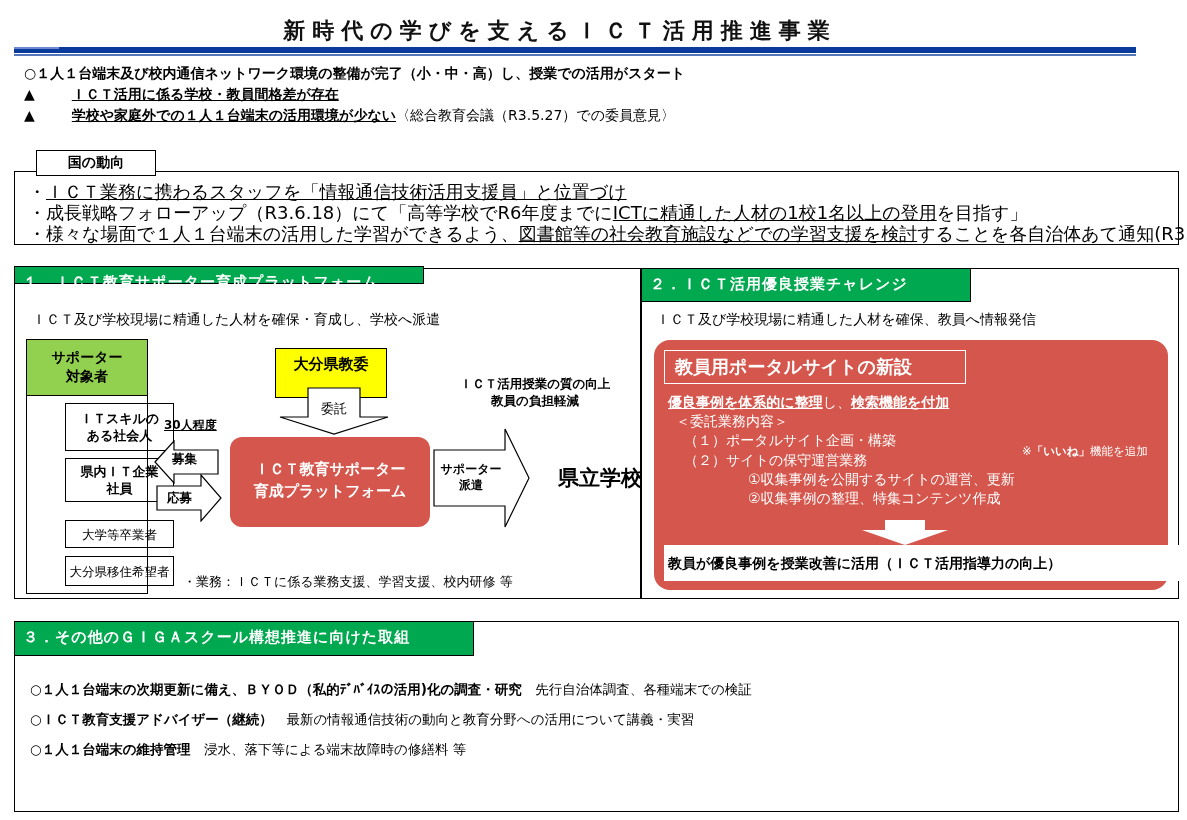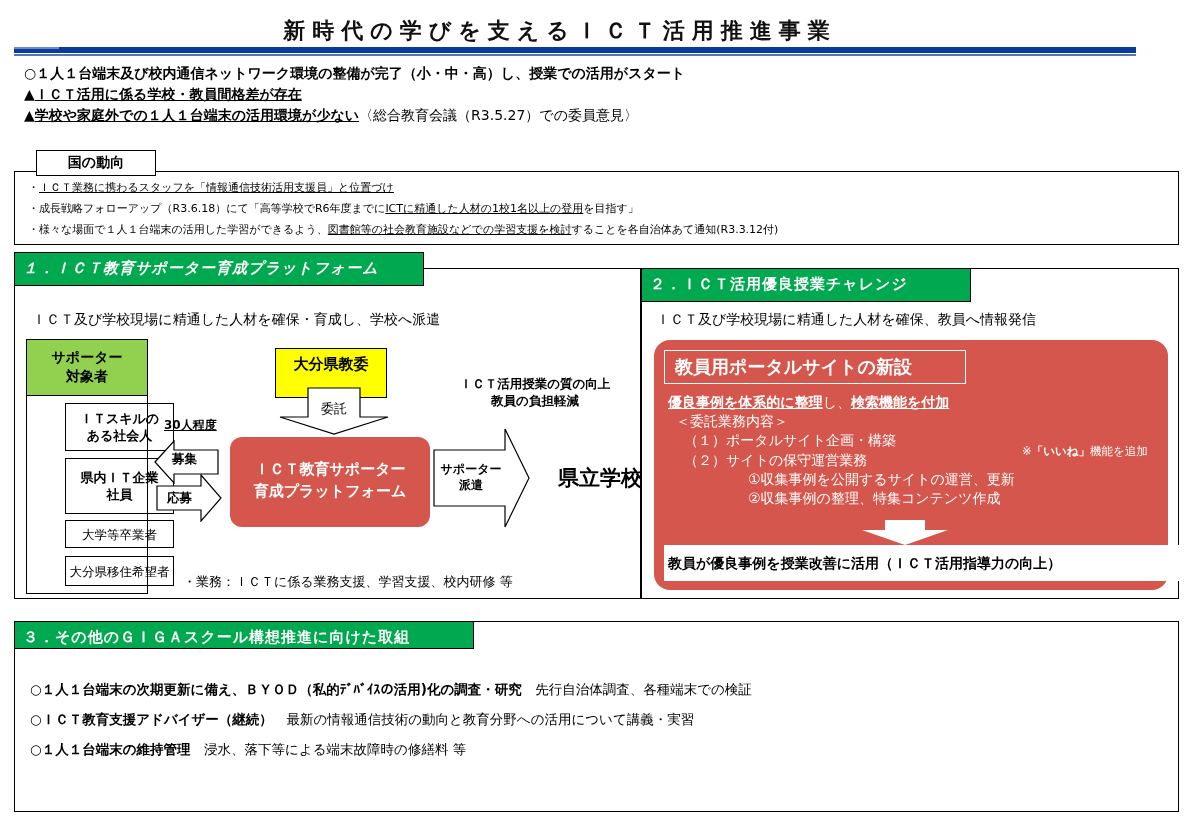--- a/index.html
+++ b/index.html
@@ -6,26 +6,26 @@
   html, body { width: 1187px; height: 820px; background: #ffffff; overflow: hidden; }
   body { position: relative; font-family: "DejaVu Sans", "Liberation Sans", sans-serif; color: #000; }
   .abs { position: absolute; }
 
   .title { left: 0; top: 16px; width: 1120px; text-align: center; font-size: 22px; font-weight: bold; letter-spacing: 7px; color: #111; }
   .title-bar { left: 14px; top: 47px; width: 1122px; height: 6px; background: #0a3a9c; }
   .title-bar2 { left: 14px; top: 54px; width: 1122px; height: 2px; background: #0a3a9c; opacity: 0.7; }
   .title-bar-hl { left: 14px; top: 47px; width: 45px; height: 2px; background: #6d8ad0; }
 
   .intro-line { left: 24px; font-size: 14px; font-weight: bold; white-space: nowrap; }
-  .intro-line .u { text-decoration: underline; }
+  .intro-line .u { text-decoration: underline; margin-left: 37px; }
   .intro-line .n { font-weight: normal; }
 
   .nat-box { left: 14px; top: 171px; width: 1165px; height: 74px; border: 1.5px solid #000; }
   .nat-label { left: 36px; top: 150px; width: 120px; height: 26px; border: 1.5px solid #000; background: #fff; font-size: 14px; font-weight: bold; text-align: center; line-height: 23px; }
-  .nat-line { left: 28px; font-size: 11px; white-space: nowrap; }
+  .nat-line { left: 28px; font-size: 18px; white-space: nowrap; }
   .u { text-decoration: underline; }
 
   .sec { border: 1.5px solid #000; }
   .sec-head { background: #00a84f; color: #fff; font-weight: bold; font-size: 15px; padding-left: 8px; letter-spacing: 1px; border: 1.5px solid #000; white-space: nowrap; line-height: 30px; }
   .sub { font-size: 14px; white-space: nowrap; }
 
   .sup-col { left: 26px; top: 339px; width: 122px; height: 255px; border: 1.5px solid #000; }
   .sup-head { left: 27px; top: 340px; width: 120px; height: 56px; background: #92d050; border-bottom: 1.5px solid #000; font-size: 14px; font-weight: bold; text-align: center; line-height: 19px; padding-top: 8px; }
   .sup-item { left: 33px; width: 109px; border: 1px solid #000; font-size: 12.5px; text-align: center; display: flex; align-items: center; justify-content: center; line-height: 17px; margin-left: 32px; }
   .sup-item.b { font-weight: bold; font-size: 13px; }
@@ -65,35 +65,35 @@
   <span>・</span><span class="u">ＩＣＴ業務に携わるスタッフを「情報通信技術活用支援員」と位置づけ</span><span></span>
 </div>
 <div class="abs nat-line" style="top:201px;">
   <span>・成長戦略フォローアップ（R3.6.18）にて「高等学校でR6年度までに</span><span class="u">ICTに精通した人材の1校1名以上の登用</span><span>を目指す」</span>
 </div>
 <div class="abs nat-line" style="top:222px;">
   <span>・様々な場面で１人１台端末の活用した学習ができるよう、</span><span class="u">図書館等の社会教育施設などでの学習支援を検討</span><span>することを各自治体あて通知(R3.3.12付)</span>
 </div>
 
 <div class="abs sec" style="left:14px; top:268px; width:627px; height:331px;"></div>
-<div class="abs sec-head" style="left:14px; top:252px; width:410px; height:34px;font-style:italic;">１．ＩＣＴ教育サポーター育成プラットフォーム</div>
+<div class="abs sec-head" style="left:14px; top:266px; width:410px; height:18px;">１．ＩＣＴ教育サポーター育成プラットフォーム</div>
 <div class="abs sub" style="left:32px; top:311px;">ＩＣＴ及び学校現場に精通した人材を確保・育成し、学校へ派遣</div>
 
 <div class="abs sup-col"></div>
 <div class="abs sup-head">
   <div>サポーター</div>
   <div>対象者</div>
 </div>
 <div class="abs sup-item b" style="top:403px; height:48px;">
   <div>
       <div>ＩＴスキルの</div>
       <div>ある社会人</div>
     </div>
 </div>
-<div class="abs sup-item b" style="top:458px; height:56px;">
+<div class="abs sup-item b" style="top:458px; height:44px;">
   <div>
       <div>県内ＩＴ企業</div>
       <div>社員</div>
     </div>
 </div>
 <div class="abs sup-item" style="top:520px; height:28px;">大学等卒業者</div>
 <div class="abs sup-item" style="top:556px; height:30px;">大分県移住希望者</div>
 
 <div class="abs small-b u" style="left:164px; top:417px;">30人程度</div>
 
@@ -157,21 +157,21 @@
 <div class="abs portal-txt" style="left:1022px; top:444px; font-size:11.5px;">
   <span>※</span><b>「いいね」</b><span>機能を追加</span>
 </div>
 
 <svg class="abs" style="left:860px; top:520px;" width="90" height="25">
   <polygon points="25,0 65,0 65,10 88,10 45,25 2,10 25,10" fill="#fff"></polygon>
 </svg>
 <div class="abs res-box">教員が優良事例を授業改善に活用（ＩＣＴ活用指導力の向上）</div>
 
 <div class="abs sec" style="left:14px; top:621px; width:1165px; height:191px;"></div>
-<div class="abs sec-head" style="left:14px; top:621px; width:460px; height:28px;">３．その他のＧＩＧＡスクール構想推進に向けた取組</div>
+<div class="abs sec-head" style="left:14px; top:621px; width:460px; height:35px;">３．その他のＧＩＧＡスクール構想推進に向けた取組</div>
 
 <div class="abs s3-line" style="top:681px;">
   <b>○１人１台端末の次期更新に備え、ＢＹＯＤ（私的ﾃﾞﾊﾞｲｽの活用)化の調査・研究</b>　<span>先行自治体調査、各種端末での検証</span>
 </div>
 <div class="abs s3-line" style="top:711px;">
   <b>○ＩＣＴ教育支援アドバイザー（継続）</b>　<span>最新の情報通信技術の動向と教育分野への活用について講義・実習</span>
 </div>
 <div class="abs s3-line" style="top:741px;">
   <b>○１人１台端末の維持管理</b>　<span>浸水、落下等による端末故障時の修繕料 等</span>
 </div>

